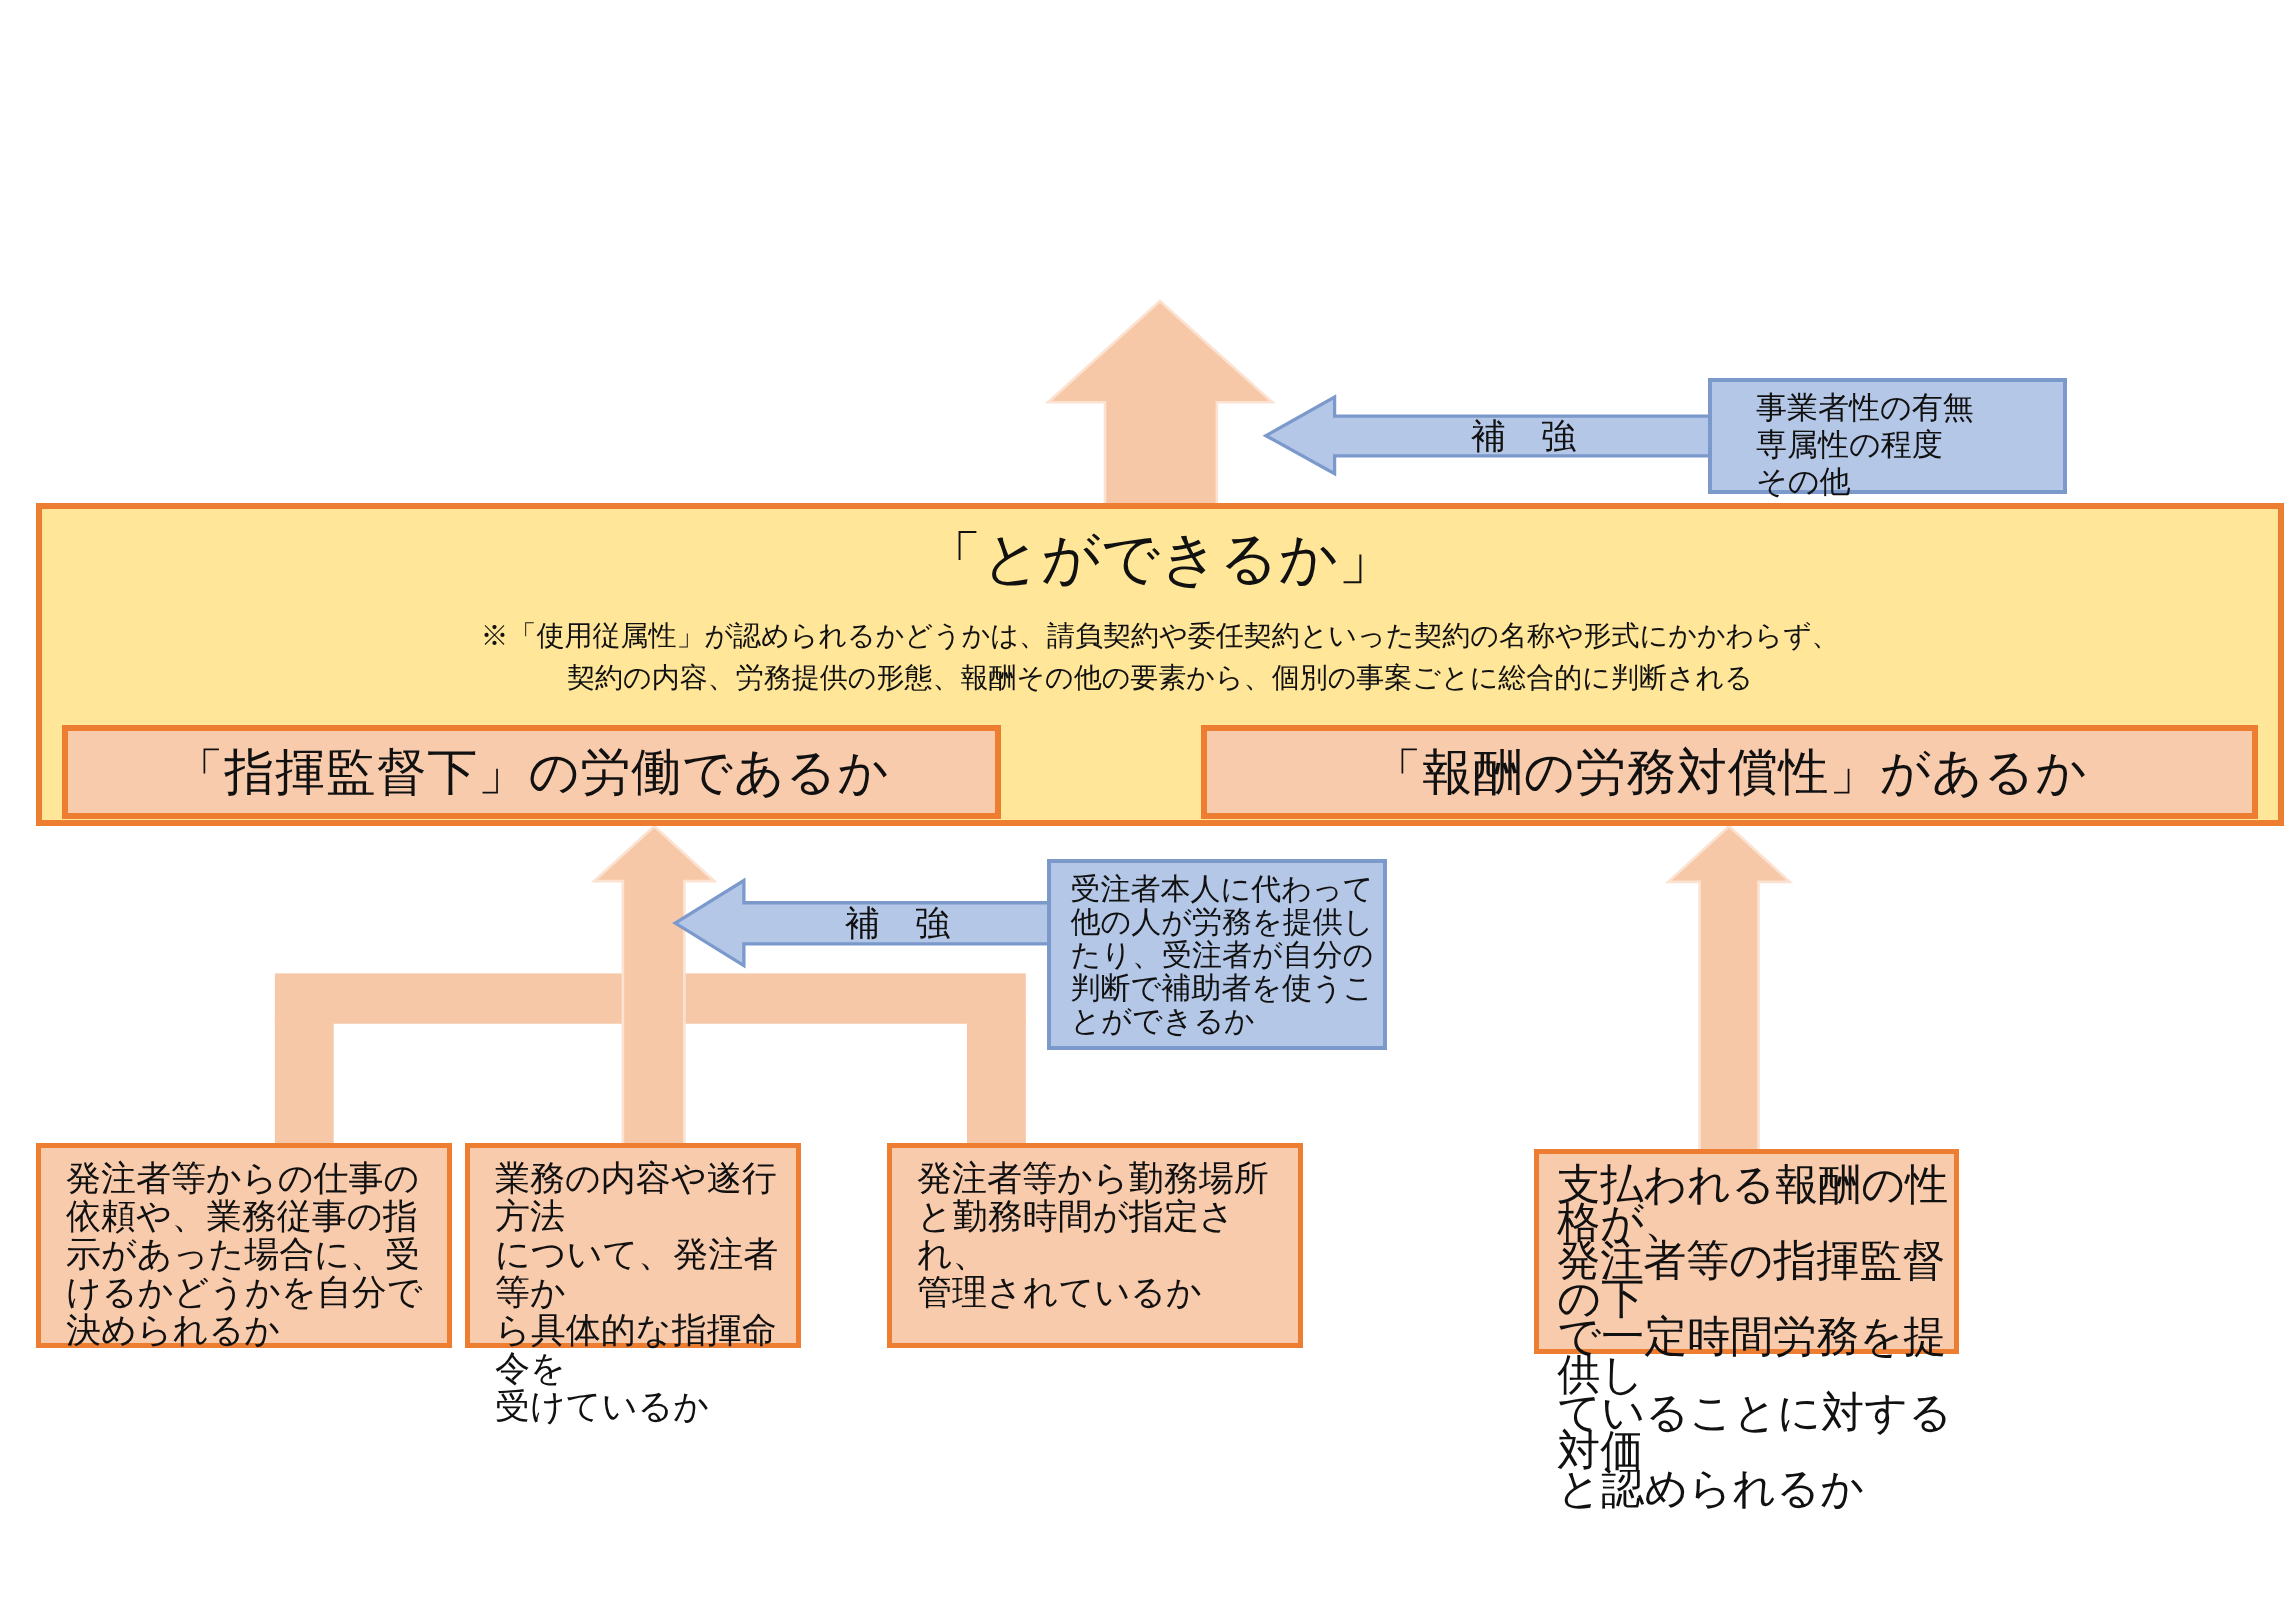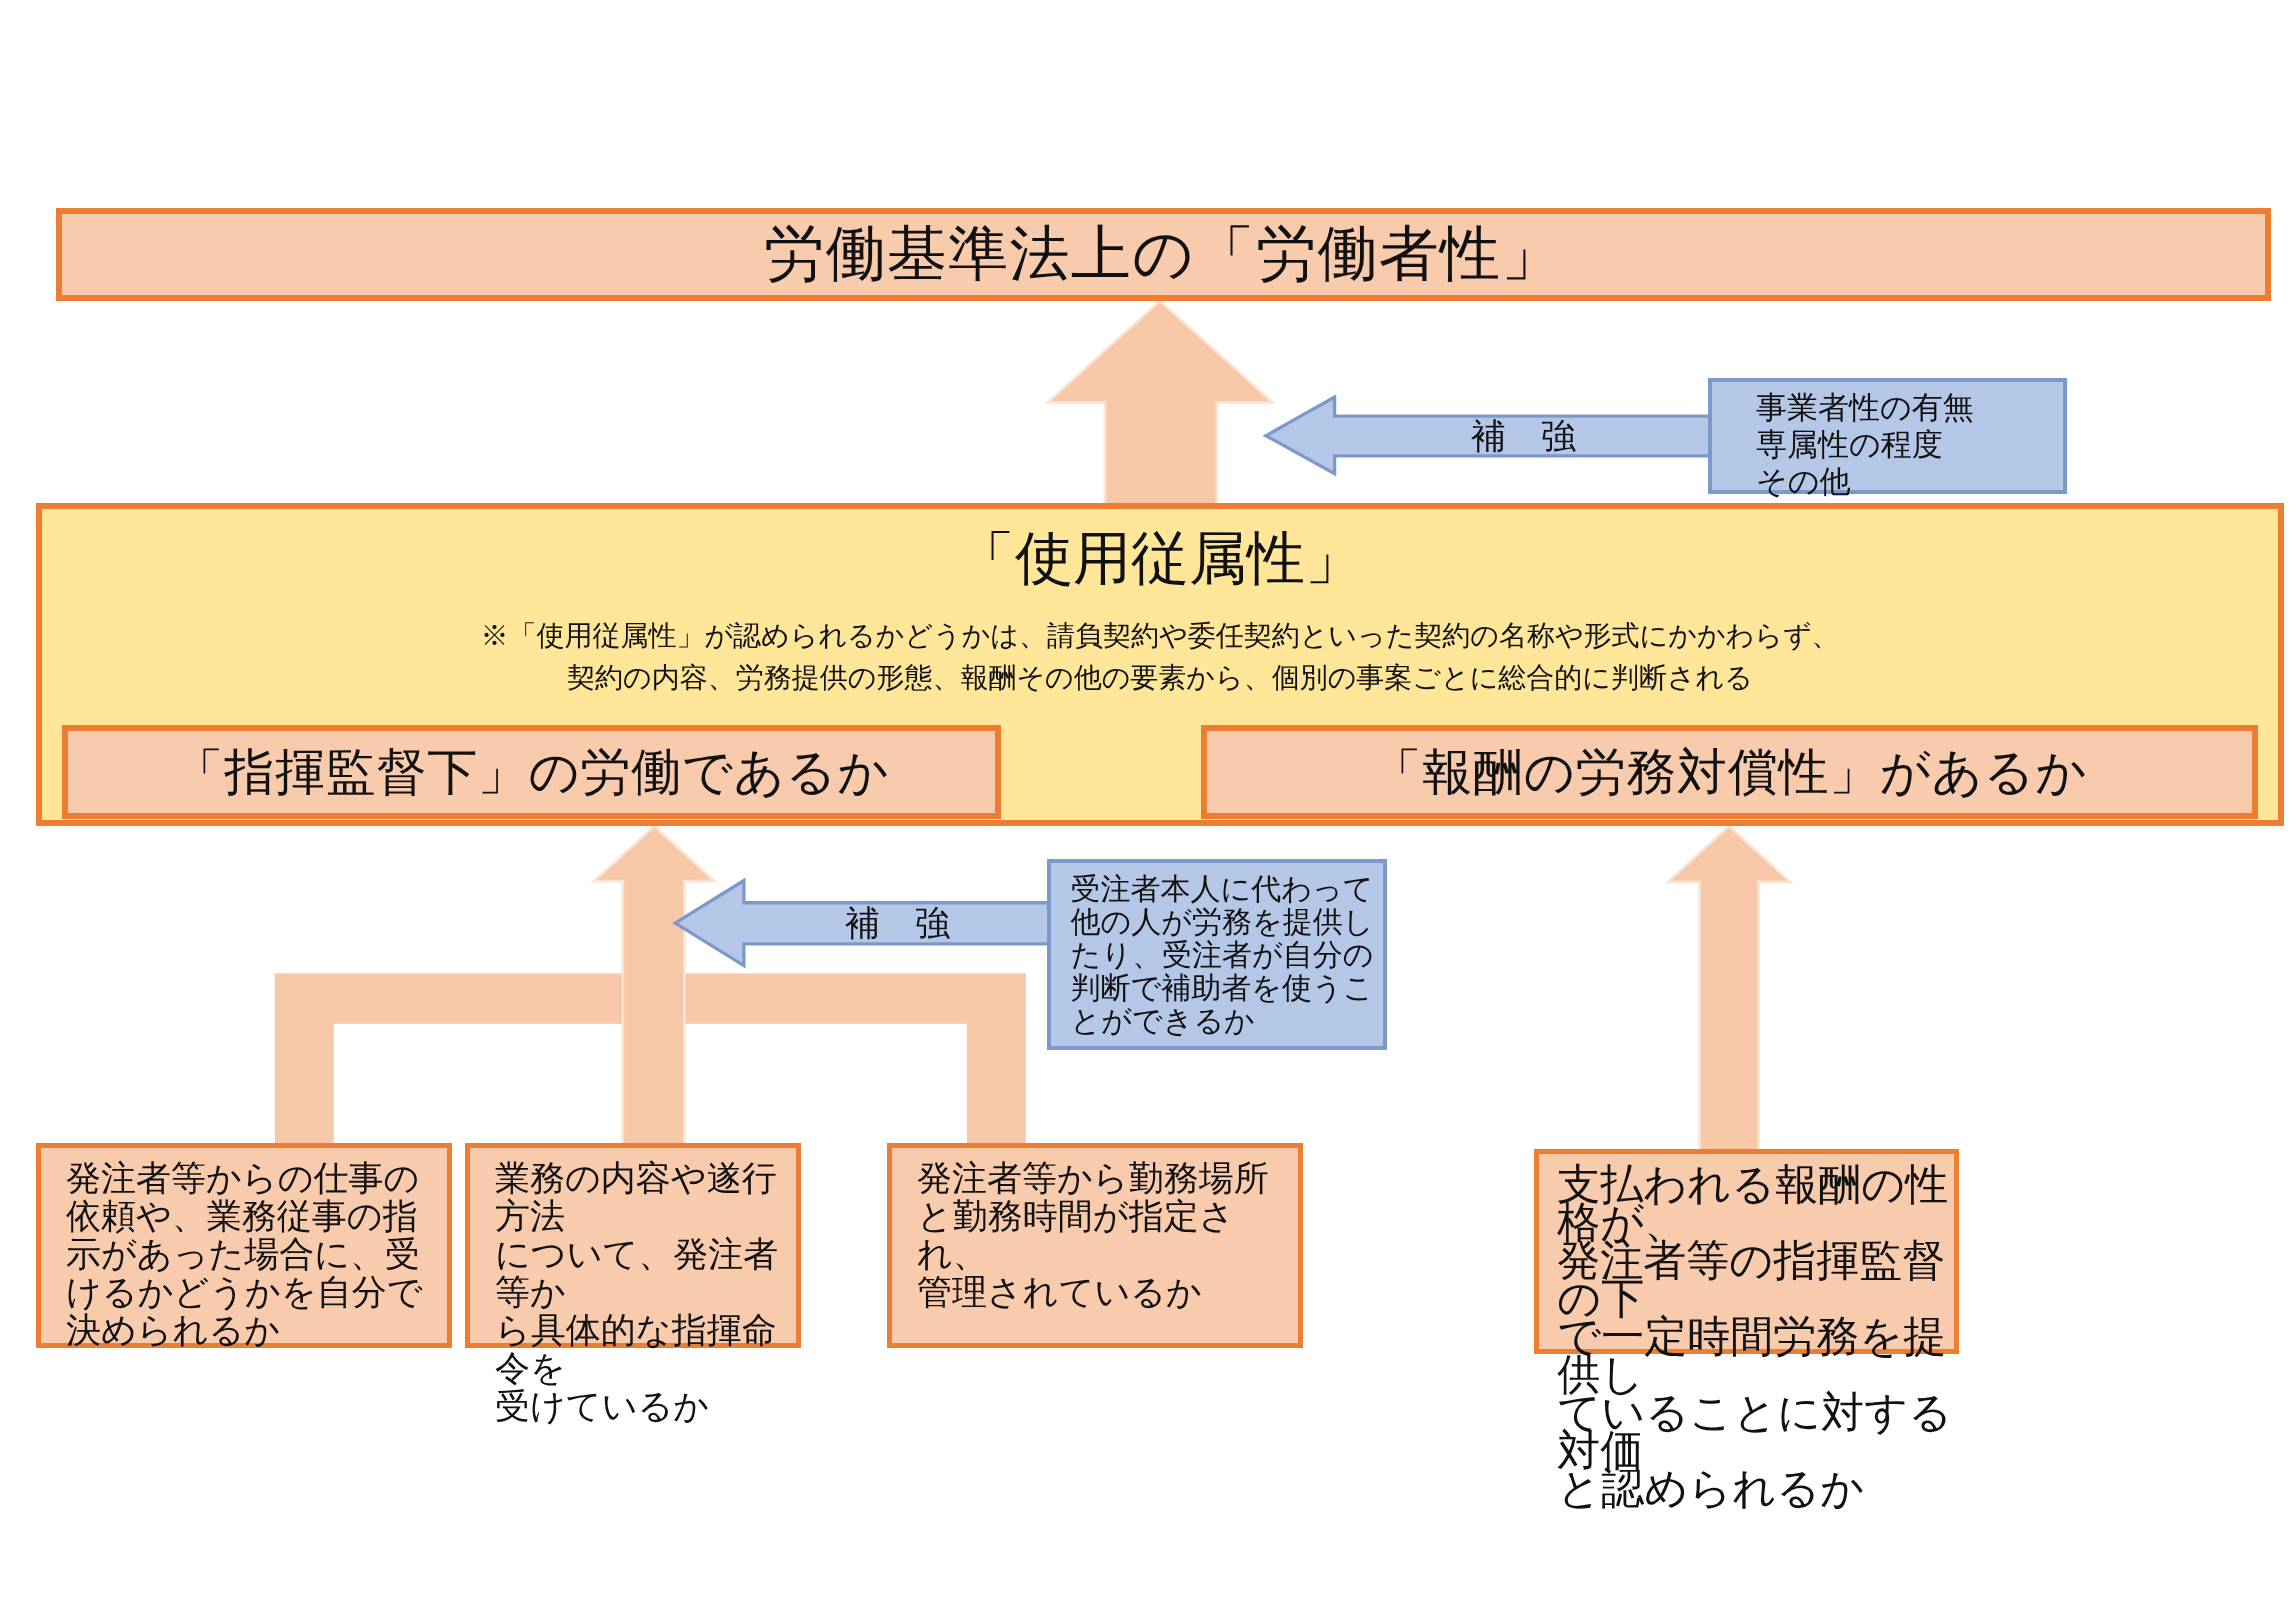--- a/index.html
+++ b/index.html
@@ -51,33 +51,30 @@
 
     <polygon points="1000,1263 1092,1347 1046,1347 1046,1750 952,1750 952,1347 908,1347" fill="#F7C8A7" stroke="#FBE2D1" stroke-width="4"></polygon>
 
     <polygon points="2643,1263 2736,1348 2688,1348 2688,1760 2598,1760 2598,1348 2550,1348" fill="#F7C8A7" stroke="#FBE2D1" stroke-width="4"></polygon>
 
     <polygon points="1935,666 2040,607 2040,636 2616,636 2616,697 2040,697 2040,724" fill="#B4C7E7" stroke="#7C99CC" stroke-width="5"></polygon>
 
     <polygon points="1032,1411 1137,1346 1137,1380 1606,1380 1606,1443 1137,1443 1137,1476" fill="#B4C7E7" stroke="#7C99CC" stroke-width="5"></polygon>
   </svg>
 
-  <div class="box orange-box" id="title-box">
-    <span class="big-title">労働基準法上の「労働者性」</span>
-  </div>
 
   <div class="box blue-box" id="blue-box-top">
     <span class="pre blue-note-top">事業者性の有無
 専属性の程度
 その他</span>
   </div>
   <div class="reinforce-label" id="reinforce-label-top">補　強</div>
 
   <div id="yellow-box">
-    <div class="dep-title">「使用従属性」</div>
+    <div class="dep-title">「とができるか」</div>
     <div class="dep-note">※「使用従属性」が認められるかどうかは、請負契約や委任契約といった契約の名称や形式にかかわらず、
 契約の内容、労務提供の形態、報酬その他の要素から、個別の事案ごとに総合的に判断される</div>
   </div>
 
   <div class="box orange-box" id="q-left">
     <span class="q-text">「指揮監督下」の労働であるか</span>
   </div>
   <div class="box orange-box" id="q-right">
     <span class="q-text">「報酬の労務対償性」があるか</span>
   </div>

